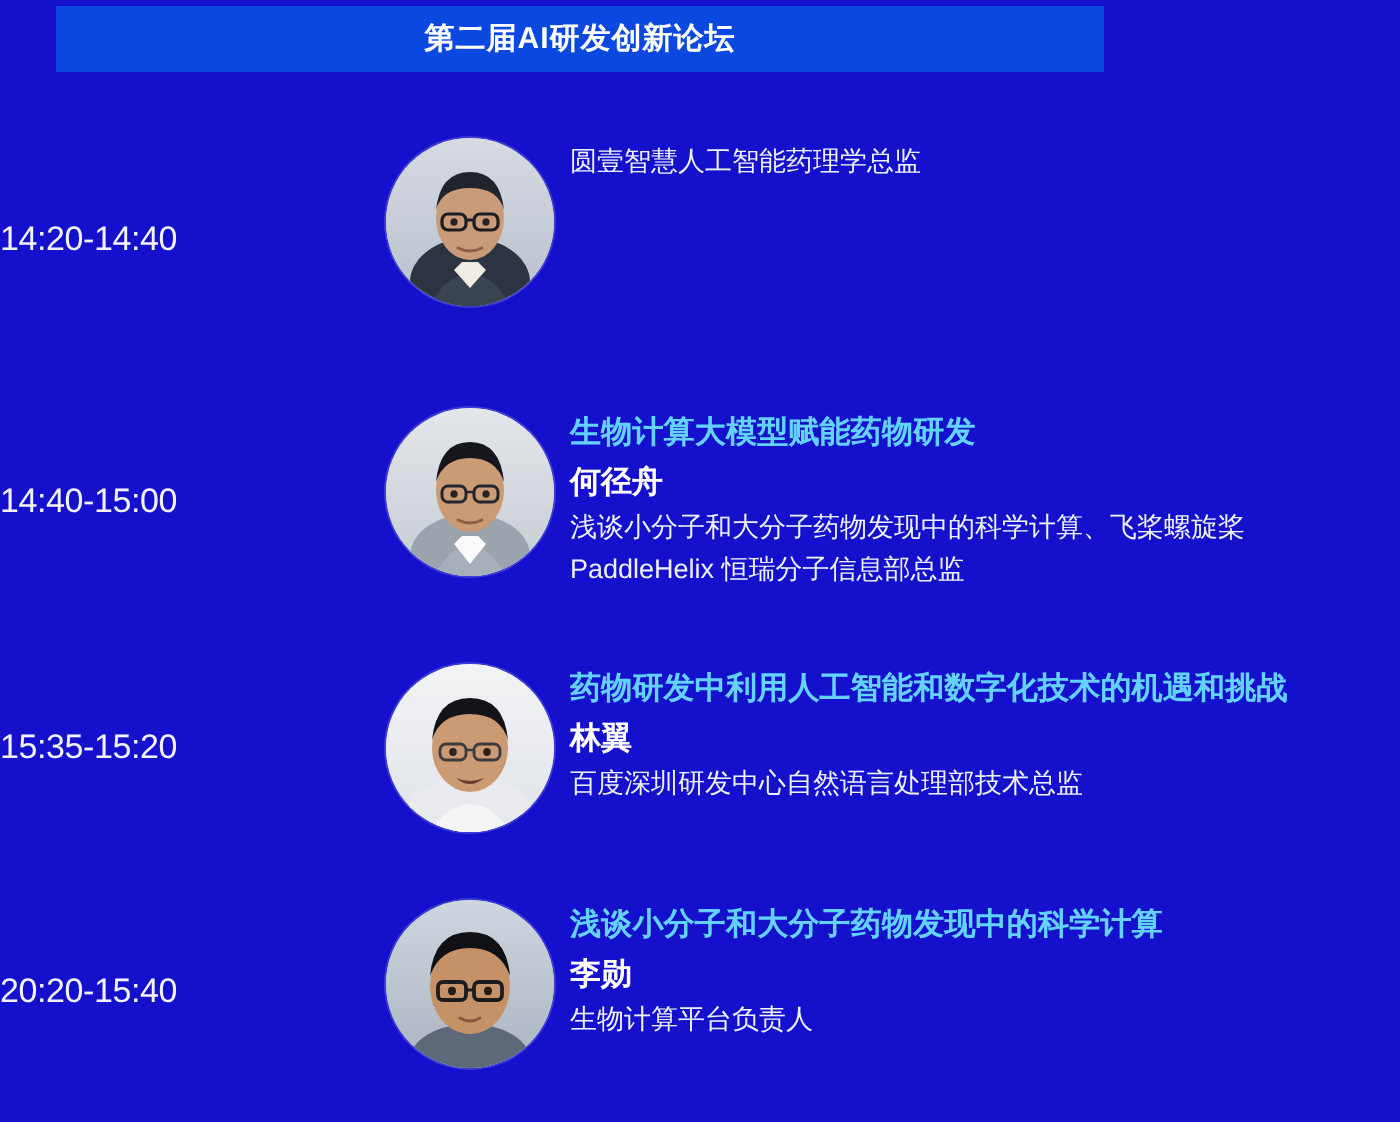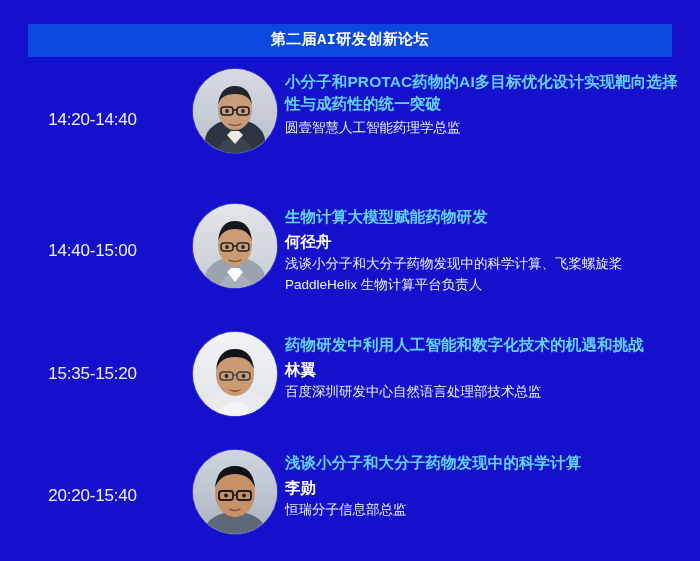--- a/index.html
+++ b/index.html
@@ -12,29 +12,28 @@
     background: #1410cc;
     font-family: "Liberation Sans", "DejaVu Sans", sans-serif;
     overflow: hidden;
     position: relative;
   }
 
   
   #banner {
     position: absolute;
     left: 28px;
-    top: 24px;
-    width: 644px;
+    top: 3px;
+    width: 524px;
     height: 33px;
     background: #0b48e0;
     display: flex;
     align-items: center;
     justify-content: center;
     box-sizing: border-box;
-    font-family: Liberation Mono, monospace;
   }
   #banner-title {
     color: #ffffff;
     font-size: 15px;
     font-weight: bold;
     letter-spacing: 0.5px;
     line-height: 1;
     white-space: nowrap;
   }
 
@@ -56,21 +55,20 @@
   .session-row[data-row="0"] { top: 0px;   height: 135px; }
   .session-row[data-row="1"] { top: 135px; height: 128px; }
   .session-row[data-row="2"] { top: 263px; height: 118px; }
   .session-row[data-row="3"] { top: 381px; height: 125px; }
 
   .time-cell {
     width: 185px;
     flex: 0 0 185px;
     display: flex;
     align-items: center;
-    justify-content: center;
     height: 100%;
     box-sizing: border-box;
     padding-bottom: 6px;
   }
   .time-label {
     color: #f2f2f8;
     font-size: 17px;
     font-weight: normal;
     letter-spacing: -0.2px;
     white-space: nowrap;
@@ -157,21 +155,20 @@
           <rect x="28" y="38" width="12" height="8" rx="3" fill="none" stroke="#1c1c22" stroke-width="1.6"></rect>
           <rect x="44" y="38" width="12" height="8" rx="3" fill="none" stroke="#1c1c22" stroke-width="1.6"></rect>
           <line x1="40" y1="41" x2="44" y2="41" stroke="#1c1c22" stroke-width="1.4"></line>
           <ellipse cx="34" cy="42" rx="1.8" ry="1.9" fill="#2a2320"></ellipse>
           <ellipse cx="50" cy="42" rx="1.8" ry="1.9" fill="#2a2320"></ellipse>
           <path d="M36 55 q6 3 12 0" stroke="#8d5f46" stroke-width="1.4" fill="none" stroke-linecap="round"></path>
         </svg>
       </div>
     </div>
     <div class="info-cell">
-      <div class="talk-title">小分子和PROTAC药物的AI多目标优化设计实现靶向选择性与成药性的统一突破</div>
       <div class="speaker-affiliation">
         <span class="affil-line">圆壹智慧人工智能药理学总监</span>
       </div>
     </div>
   </div>
 
   <div class="session-row" data-row="1">
     <div class="time-cell">
       <span class="time-label">14:40-15:00</span>
     </div>
@@ -197,21 +194,21 @@
           <ellipse cx="50" cy="43" rx="1.8" ry="1.9" fill="#2a2320"></ellipse>
           <path d="M36 56 q6 3 12 0" stroke="#8d5f46" stroke-width="1.4" fill="none" stroke-linecap="round"></path>
         </svg>
       </div>
     </div>
     <div class="info-cell">
       <div class="talk-title">生物计算大模型赋能药物研发</div>
       <div class="speaker-name">何径舟</div>
       <div class="speaker-affiliation">
         <span class="affil-line">浅谈小分子和大分子药物发现中的科学计算、飞桨螺旋桨</span>
-        <span class="affil-line">PaddleHelix 生物计算平台负责人</span>
+        <span class="affil-line">PaddleHelix 恒瑞分子信息部总监</span>
       </div>
     </div>
   </div>
 
   <div class="session-row" data-row="2">
     <div class="time-cell">
       <span class="time-label">15:35-15:20</span>
     </div>
     <div class="avatar-cell">
       <div class="avatar">
@@ -268,18 +265,18 @@
           <ellipse cx="33" cy="45.5" rx="2" ry="2.1" fill="#241e1b"></ellipse>
           <ellipse cx="51" cy="45.5" rx="2" ry="2.1" fill="#241e1b"></ellipse>
           <path d="M37 59 q5 3 10 0" stroke="#8a5640" stroke-width="1.5" fill="none" stroke-linecap="round"></path>
         </svg>
       </div>
     </div>
     <div class="info-cell">
       <div class="talk-title">浅谈小分子和大分子药物发现中的科学计算</div>
       <div class="speaker-name">李勋</div>
       <div class="speaker-affiliation">
-        <span class="affil-line">恒瑞分子信息部总监</span>
+        <span class="affil-line">生物计算平台负责人</span>
       </div>
     </div>
   </div>
 
 </div>
 
 </body></html>

